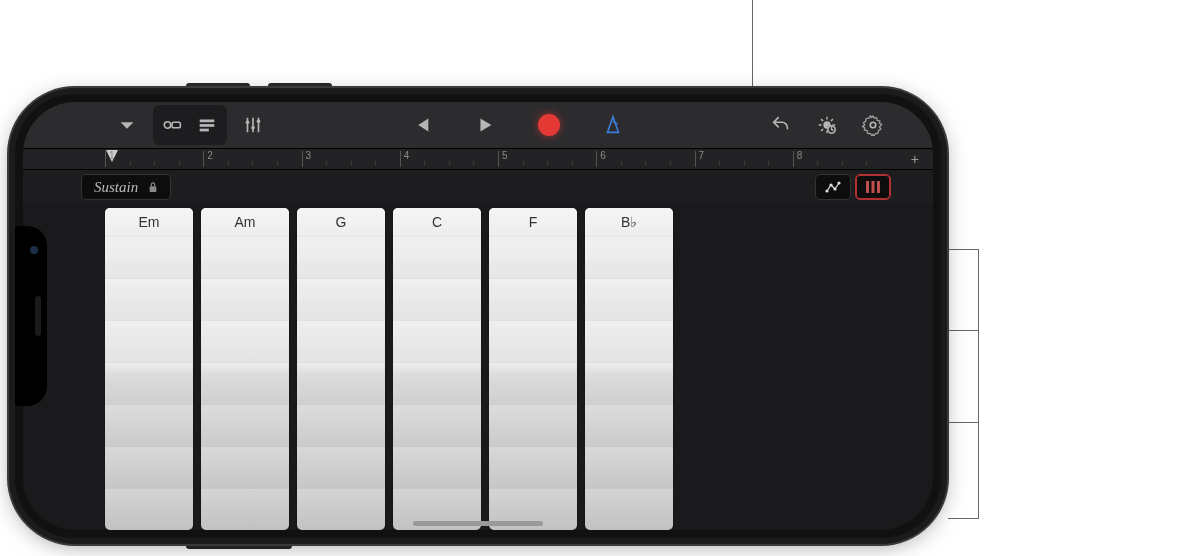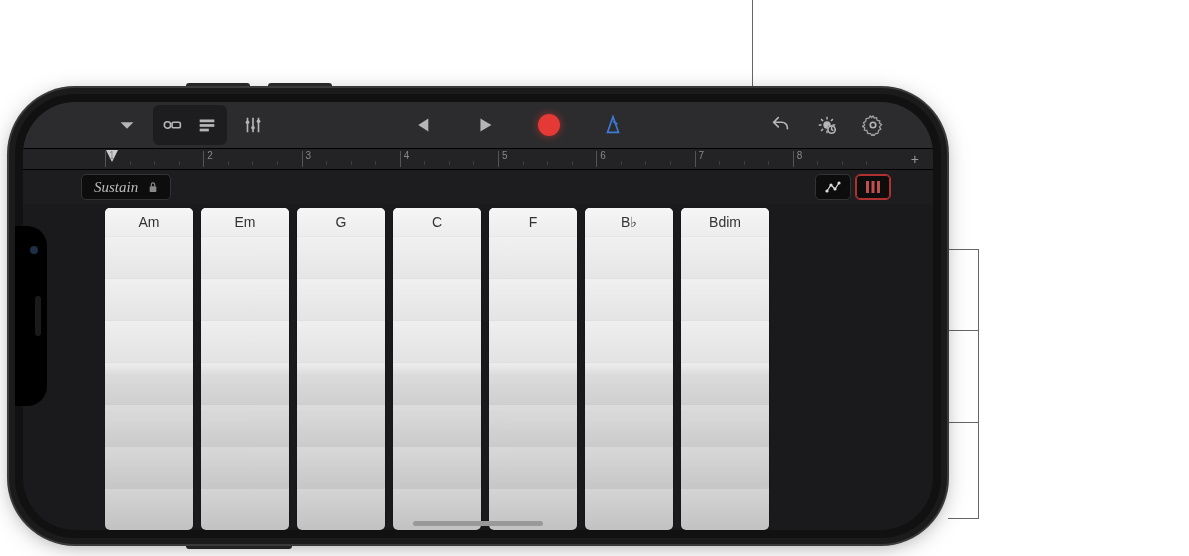--- a/index.html
+++ b/index.html
@@ -489,33 +489,33 @@
               <rect x="8.5" y="2" width="3" height="12" fill="#c05050"></rect>
               <rect x="14" y="2" width="3" height="12" fill="#c05050"></rect>
             </svg>
         </div>
       </div>
     </div>
 
     <div class="chord-area">
       <div class="strips" id="strips">
           <div class="strip">
-            <div class="strip-label">Am</div>
+            <div class="strip-label">Em</div>
             <div class="strip-rows">
               <div class="strip-row"></div>
               <div class="strip-row"></div>
               <div class="strip-row"></div>
               <div class="strip-row"></div>
               <div class="strip-row"></div>
               <div class="strip-row"></div>
               <div class="strip-row"></div>
             </div>
           </div>
           <div class="strip">
-            <div class="strip-label">Em</div>
+            <div class="strip-label">Am</div>
             <div class="strip-rows">
               <div class="strip-row"></div>
               <div class="strip-row"></div>
               <div class="strip-row"></div>
               <div class="strip-row"></div>
               <div class="strip-row"></div>
               <div class="strip-row"></div>
               <div class="strip-row"></div>
             </div>
           </div>
@@ -560,30 +560,18 @@
             <div class="strip-rows">
               <div class="strip-row"></div>
               <div class="strip-row"></div>
               <div class="strip-row"></div>
               <div class="strip-row"></div>
               <div class="strip-row"></div>
               <div class="strip-row"></div>
               <div class="strip-row"></div>
             </div>
           </div>
-          <div class="strip">
-            <div class="strip-label">Bdim</div>
-            <div class="strip-rows">
-              <div class="strip-row"></div>
-              <div class="strip-row"></div>
-              <div class="strip-row"></div>
-              <div class="strip-row"></div>
-              <div class="strip-row"></div>
-              <div class="strip-row"></div>
-              <div class="strip-row"></div>
-            </div>
-          </div>
         </div>
     </div>
 
     <div class="home-indicator"></div>
   </div>
 </div>
 
 </body></html>

